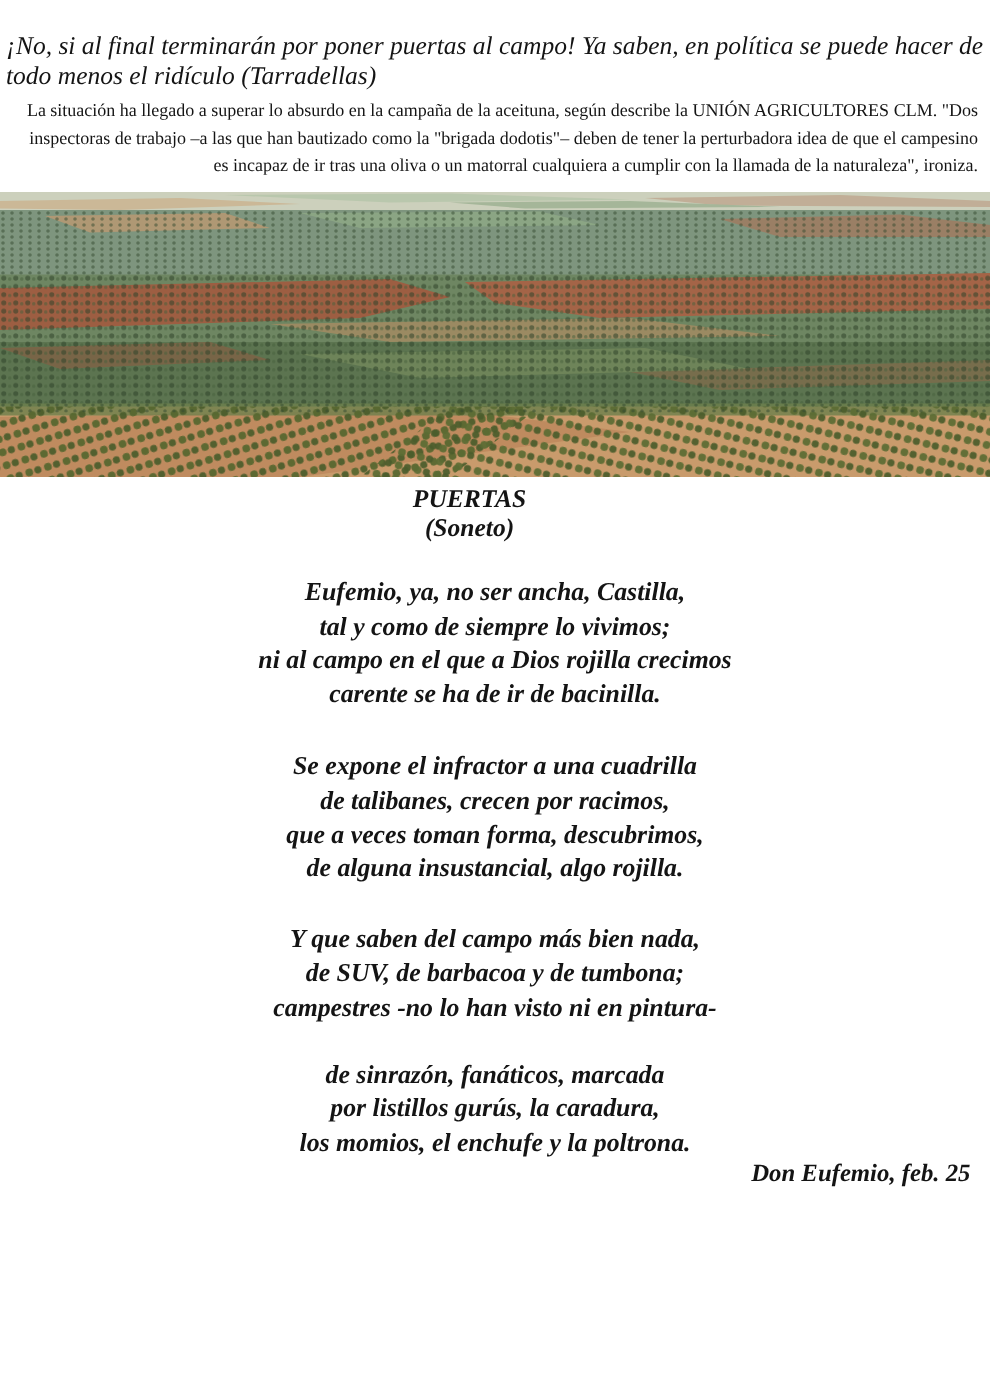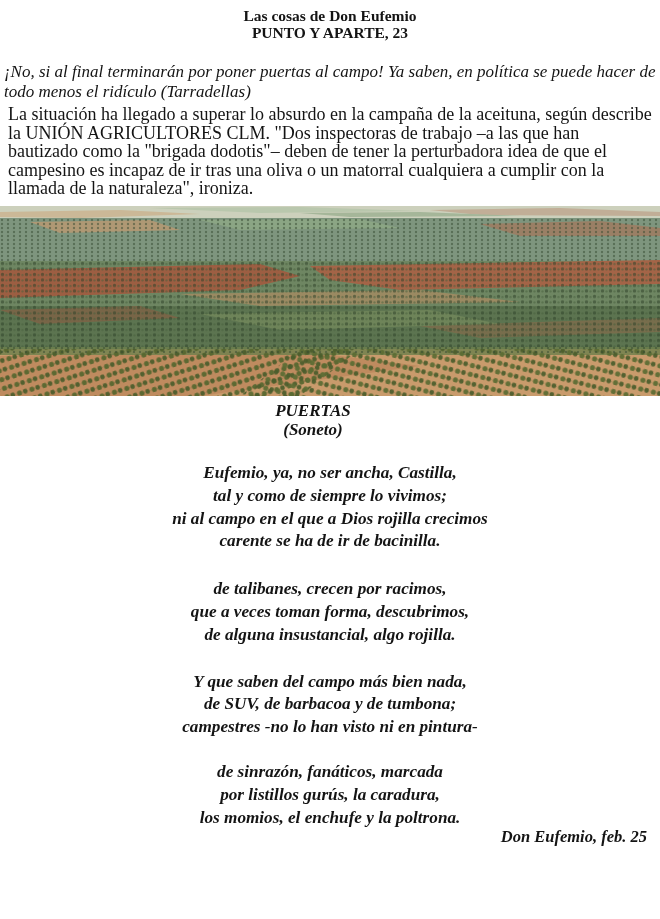--- a/index.html
+++ b/index.html
@@ -31,22 +31,22 @@
   }
   .headline {
     margin: 2px 24px 0 24px;
     font-weight: bold;
     text-align: center;
     font-size: 15.2px;
     line-height: 16.6px;
   }
   .body-par {
     margin: 4px 8px 0 8px;
-    text-align: left;
-    font-size: 18px;
+    text-align: right;
+    font-size: 12px;
     line-height: 18.6px;
   }
   .photo {
     display: block;
     margin-top: 8px;
     width: 660px;
     height: 190px;
   }
   .poem-title {
     margin-top: 5px;
@@ -75,24 +75,20 @@
     font-style: italic;
     font-size: 16.5px;
     line-height: 19px;
   }
 </style>
 </head>
 <body>
 
 <div class="page">
 
-  <div class="doc-title">
-    <div>Las cosas de Don Eufemio</div>
-    <div>PUNTO Y APARTE, 23</div>
-  </div>
 
   <p class="intro">¡No, si al final terminarán por poner puertas al campo! Ya saben, en política se puede hacer de todo menos el ridículo (Tarradellas)</p>
 
 
   <p class="body-par">La situación ha llegado a superar lo absurdo en la campaña de la aceituna, según describe la UNIÓN AGRICULTORES CLM. "Dos inspectoras de trabajo –a las que han bautizado como la "brigada dodotis"– deben de tener la perturbadora idea de que el campesino es incapaz de ir tras una oliva o un matorral cualquiera a cumplir con la llamada de la naturaleza", ironiza.</p>
 
   <svg class="photo" role="img" viewBox="0 0 660 190" preserveAspectRatio="none" xmlns="http://www.w3.org/2000/svg" aria-label="Aerial panoramic view of olive groves planted in rows, green trees on reddish-brown and tan soil">
     <defs>
       <linearGradient id="base" x1="0" y1="0" x2="0" y2="1">
         <stop offset="0" stop-color="#c9cdb7"></stop>
@@ -161,20 +157,21 @@
     </div>
 
     <div class="stanza stanza-1">
       <div>Eufemio, ya, no ser ancha, Castilla,</div>
       <div>tal y como de siempre lo vivimos;</div>
       <div>ni al campo en el que a Dios rojilla crecimos</div>
       <div>carente se ha de ir de bacinilla.</div>
     </div>
 
     <div class="stanza stanza-2">
+      <div>Se expone el infractor a una cuadrilla</div>
       <div>de talibanes, crecen por racimos,</div>
       <div>que a veces toman forma, descubrimos,</div>
       <div>de alguna insustancial, algo rojilla.</div>
     </div>
 
     <div class="stanza stanza-3">
       <div>Y que saben del campo más bien nada,</div>
       <div>de SUV, de barbacoa y de tumbona;</div>
       <div>campestres -no lo han visto ni en pintura-</div>
     </div>

